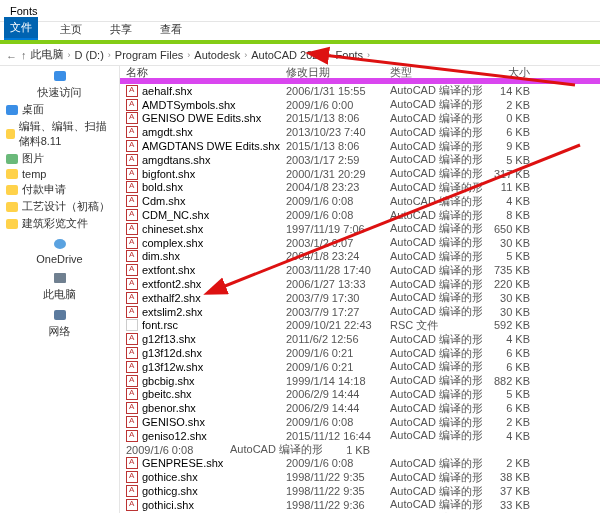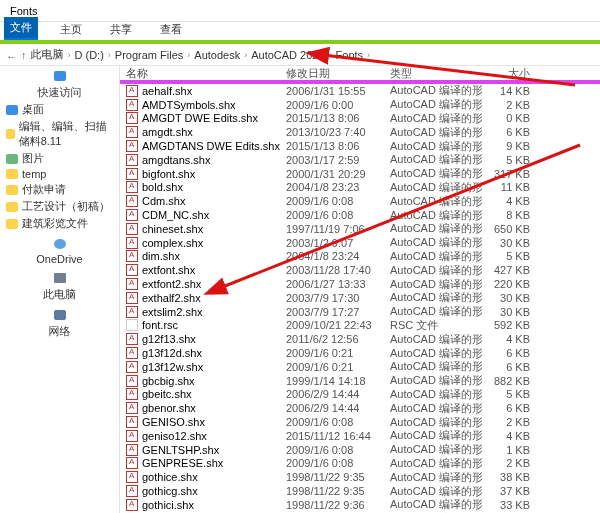--- a/index.html
+++ b/index.html
@@ -23,21 +23,21 @@
   .sidebar .fic { width: 12px; height: 10px; display: inline-block; }
   .ficon-folder { background: #ffcf48; border-radius: 1px; }
   .ficon-yellow { background: #ffd24a; border-radius: 2px; }
   .ficon-blue   { background: #3a8ee6; border-radius: 2px; }
   .ficon-img    { background: #6ab97a; border-radius: 2px; }
   .ficon-cloud  { width:12px;height:10px;border-radius:50%;background:#5aa2e0; }
   .ficon-pc     { width:12px;height:10px;background:#708090;border-radius:1px; }
   .ficon-net    { width:12px;height:10px;background:#5b7a9e;border-radius:2px; }
   .content { flex: 1; overflow: hidden; }
   .header-row, .row { display: flex; align-items: center; height: 13.8px; padding-left: 6px; }
-  .header-row { height: 18px; border-bottom: 4px solid #d946ef; color: #444; }
+  .header-row { height: 18px; border-bottom: 6px solid #d946ef; color: #444; }
   .col-name { width: 160px; display: flex; align-items: center; gap: 4px; overflow: hidden; white-space: nowrap; }
   .col-date { width: 104px; color: #555; }
   .col-type { width: 92px; color: #555; overflow: hidden; white-space: nowrap; }
   .col-size { width: 56px; text-align: right; color: #555; padding-right: 8px; }
   .file-ic { width: 12px; height: 12px; background: #fff; border: 1px solid #b33; position: relative; flex: 0 0 12px; }
   .file-ic::after { content:"A"; color:#b33; font-size:8px; position:absolute; left:2px; top:-1px; }
   .file-ic.plain { border-color:#ccc; }
   .file-ic.plain::after { content:""; }
   .arrow-svg { position: absolute; top: 0; left: 0; pointer-events: none; }
 </style>
@@ -151,21 +151,21 @@
             <span class="file-ic"></span>
             <span>AMDTSymbols.shx</span>
           </div>
           <div class="col-date">2009/1/6 0:00</div>
           <div class="col-type">AutoCAD 编译的形</div>
           <div class="col-size">2 KB</div>
         </div>
         <div class="row">
           <div class="col-name">
             <span class="file-ic"></span>
-            <span>AMGDT DWE Edits.shx</span>
+            <span>GENISO DWE Edits.shx</span>
           </div>
           <div class="col-date">2015/1/13 8:06</div>
           <div class="col-type">AutoCAD 编译的形</div>
           <div class="col-size">0 KB</div>
         </div>
         <div class="row">
           <div class="col-name">
             <span class="file-ic"></span>
             <span>amgdt.shx</span>
           </div>
@@ -254,21 +254,21 @@
           <div class="col-type">AutoCAD 编译的形</div>
           <div class="col-size">5 KB</div>
         </div>
         <div class="row">
           <div class="col-name">
             <span class="file-ic"></span>
             <span>extfont.shx</span>
           </div>
           <div class="col-date">2003/11/28 17:40</div>
           <div class="col-type">AutoCAD 编译的形</div>
-          <div class="col-size">427 KB</div>
+          <div class="col-size">735 KB</div>
         </div>
         <div class="row">
           <div class="col-name">
             <span class="file-ic"></span>
             <span>extfont2.shx</span>
           </div>
           <div class="col-date">2006/1/27 13:33</div>
           <div class="col-type">AutoCAD 编译的形</div>
           <div class="col-size">220 KB</div>
         </div>
@@ -365,24 +365,20 @@
         <div class="row">
           <div class="col-name">
             <span class="file-ic"></span>
             <span>geniso12.shx</span>
           </div>
           <div class="col-date">2015/11/12 16:44</div>
           <div class="col-type">AutoCAD 编译的形</div>
           <div class="col-size">4 KB</div>
         </div>
         <div class="row">
-          <div class="col-name">
-            <span class="file-ic"></span>
-            <span>GENLTSHP.shx</span>
-          </div>
           <div class="col-date">2009/1/6 0:08</div>
           <div class="col-type">AutoCAD 编译的形</div>
           <div class="col-size">1 KB</div>
         </div>
         <div class="row">
           <div class="col-name">
             <span class="file-ic"></span>
             <span>GENPRESE.shx</span>
           </div>
           <div class="col-date">2009/1/6 0:08</div>

